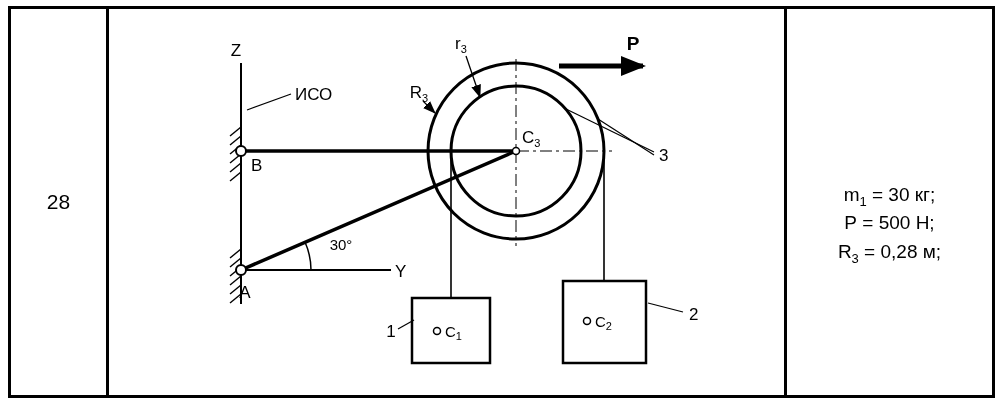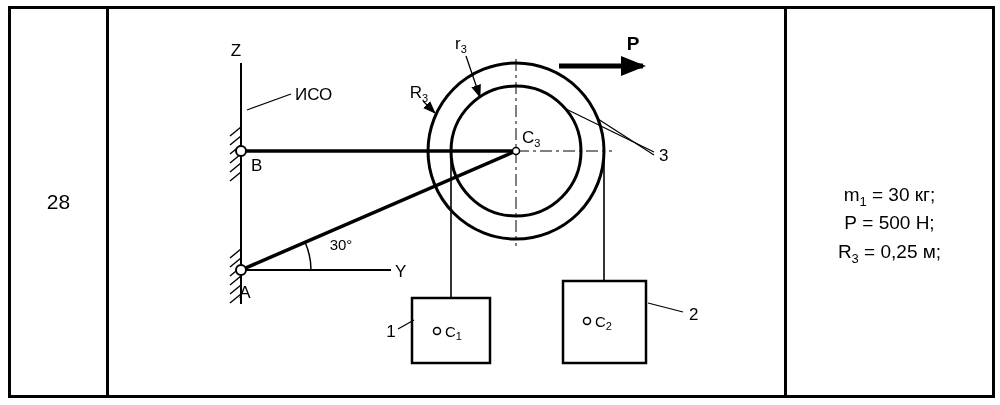--- a/index.html
+++ b/index.html
@@ -114,18 +114,18 @@
         <text x="580" y="311" text-anchor="start">2</text>
         <text class="small-lbl" x="336" y="328" text-anchor="start"><tspan>C</tspan><tspan class="ss" dy="3">1</tspan></text>
         <text class="small-lbl" x="486" y="318" text-anchor="start"><tspan>C</tspan><tspan class="ss" dy="3">2</tspan></text>
       </svg>
     </div>
 
     <div class="cell-given">
       <div class="given-block">
         <div class="given-line"><span>m</span><sub>1</sub><span> = 30 кг;</span></div>
         <div class="given-line"><span>P</span><sub></sub><span> = 500 Н;</span></div>
-        <div class="given-line"><span>R</span><sub>3</sub><span> = 0,25 м;</span></div>
+        <div class="given-line"><span>R</span><sub>3</sub><span> = 0,28 м;</span></div>
       </div>
     </div>
 
   </div>
 </div>
 
 </body></html>

